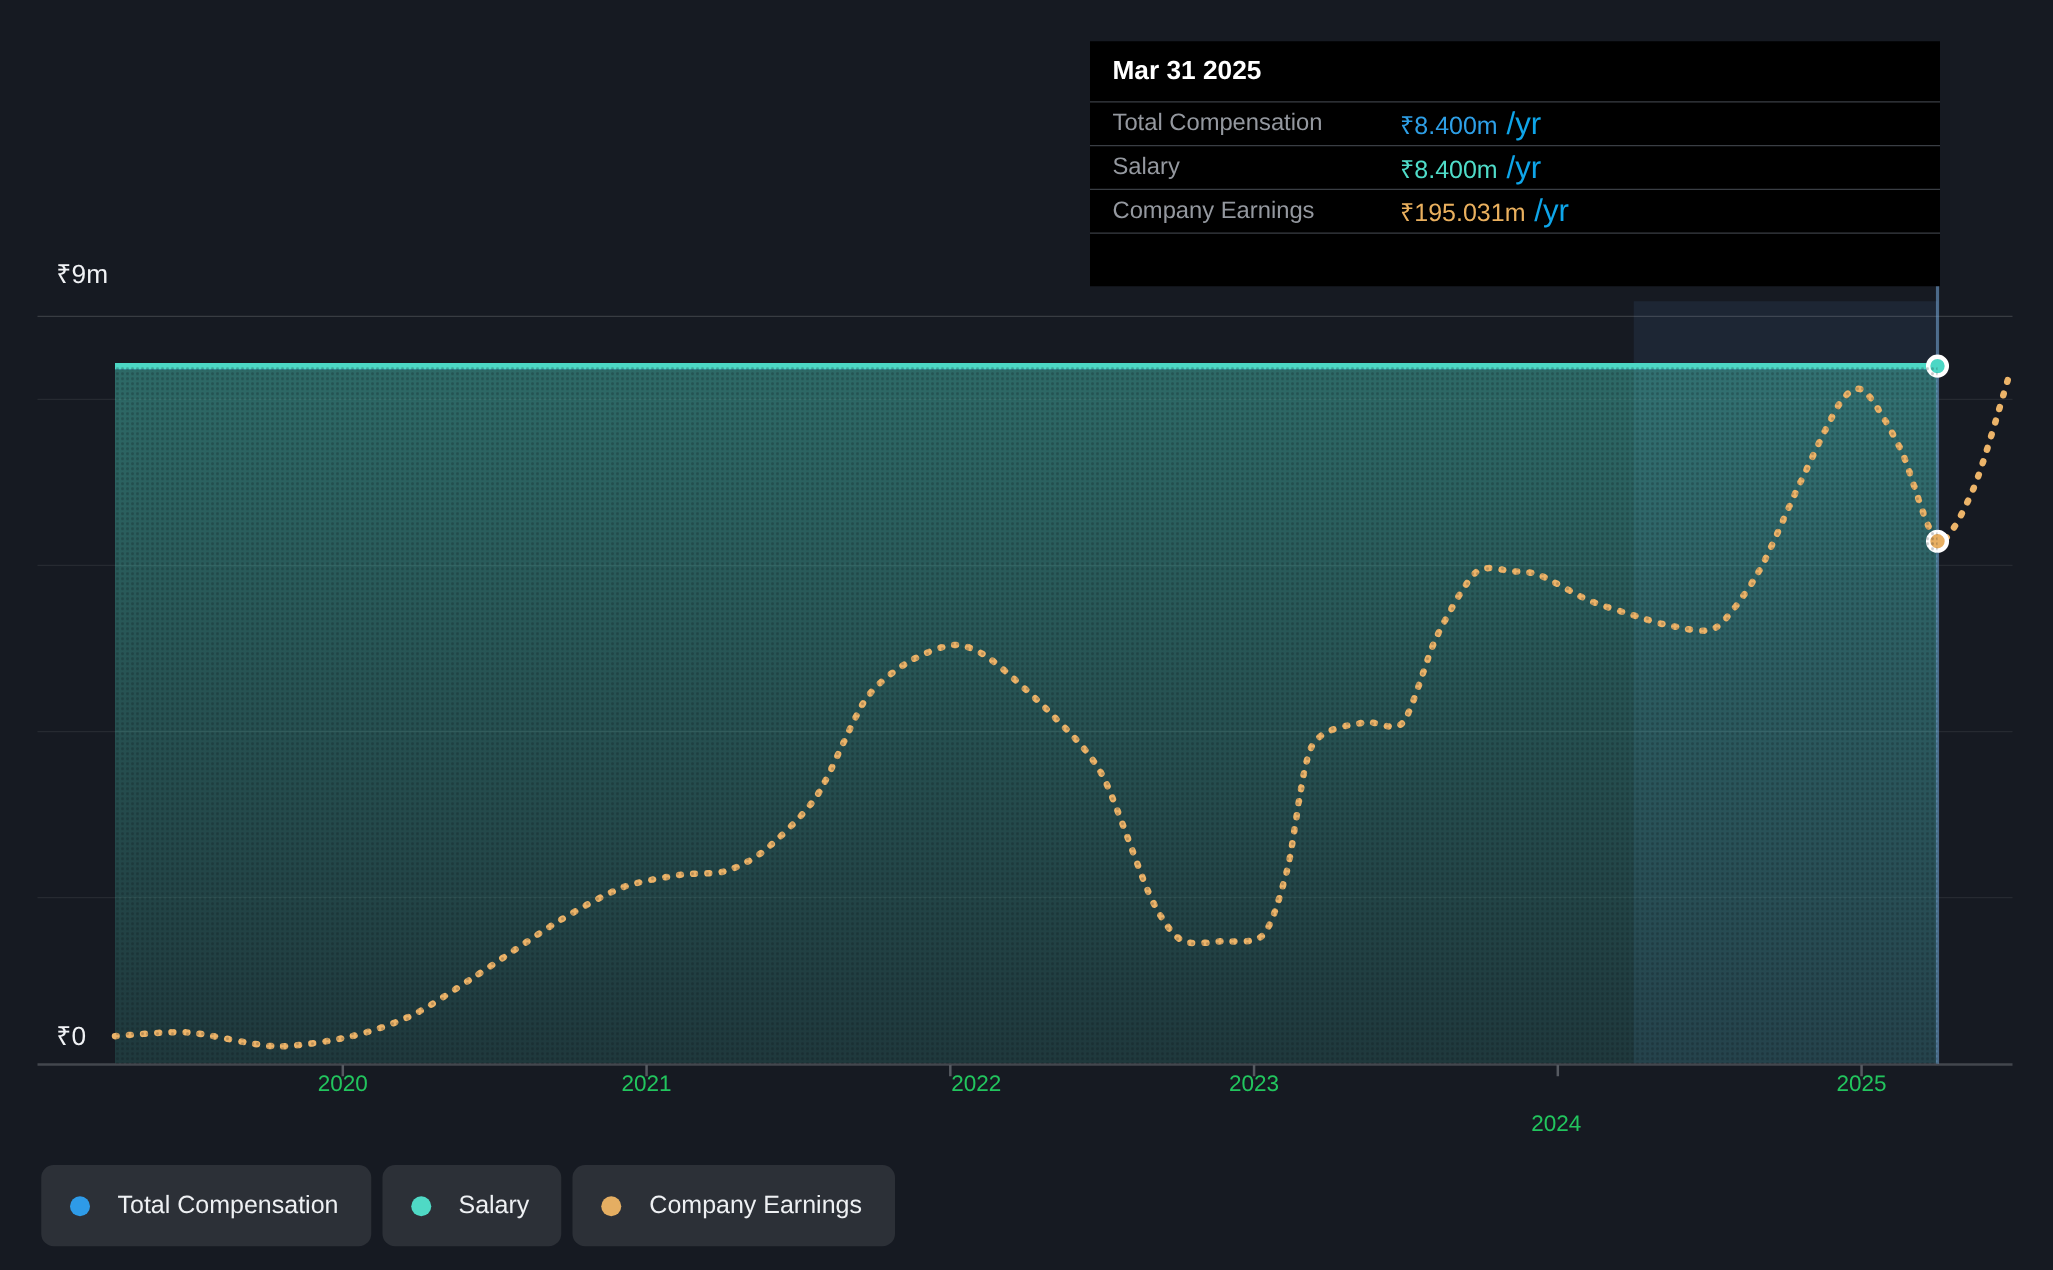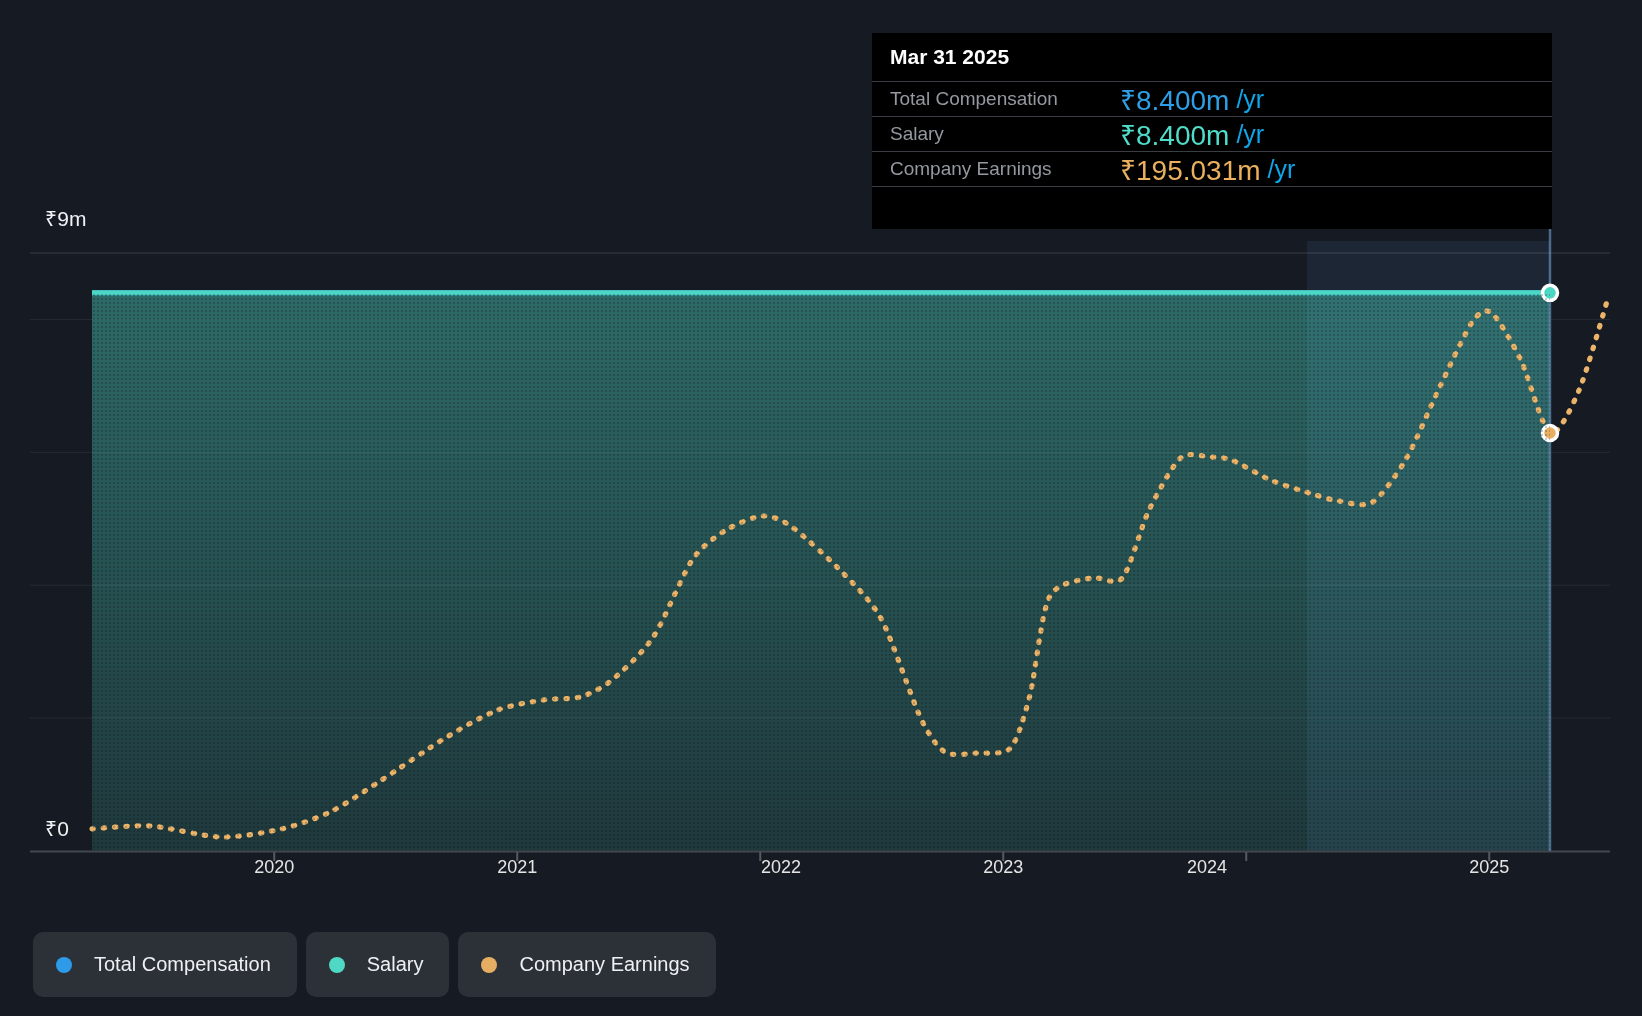--- a/index.html
+++ b/index.html
@@ -8,39 +8,39 @@
     background:#161a22;
     font-family:"Liberation Sans", sans-serif;
     -webkit-font-smoothing:antialiased;
   }
   #chart-svg{position:absolute;left:0;top:0;}
   .ylabel{
     position:absolute;left:45px;color:#f0f2f5;font-size:21px;font-weight:500;
     letter-spacing:.2px;
   }
   .xlabel{
-    position:absolute;transform:translateX(-50%);top:857px;color:#e5e5e5;
+    position:absolute;transform:translateX(-50%);top:857px;color:#22c55e;
     font-size:18px;font-weight:400;
   }
   
   #tooltip{
     position:absolute;left:872px;top:33px;width:680px;height:196px;
     background:#000;color:#fff;z-index:5;box-sizing:border-box;
   }
   #tooltip .tt-title{
     height:49px;display:flex;align-items:center;padding-left:18px;
     font-size:21px;font-weight:700;color:#ffffff;
     border-bottom:1px solid #3a3e44;box-sizing:border-box;
   }
   .tt-row{
     height:35px;display:flex;align-items:center;padding-left:18px;
     border-bottom:1px solid #3a3e44;box-sizing:border-box;
   }
   .tt-label{width:230px;flex:0 0 230px;color:#94989f;font-size:19px;}
-  .tt-value{font-size:28px;font-weight:500;}
+  .tt-value{font-size:20px;font-weight:500;}
   .tt-suffix{color:#0ea5e9;font-size:25px;margin-left:7px;font-weight:400;}
   
   #legend{
     position:absolute;left:33px;top:932px;display:flex;gap:9px;z-index:4;
   }
   .pill{
     height:65px;background:#2c3037;border-radius:10px;display:flex;
     align-items:center;padding:0 26px 0 23px;cursor:pointer;
   }
   .pill .dot{width:16px;height:16px;border-radius:50%;margin-right:22px;flex:0 0 16px;}
@@ -88,21 +88,21 @@
   <div id="fill-texture"></div>
 
   <div class="ylabel" style="top:204px">₹9m</div>
   <div class="ylabel" style="top:814px">₹0</div>
 
   <div id="xlabels">
       <div class="xlabel" style="left: 274.25px;">2020</div>
       <div class="xlabel" style="left: 517.25px;">2021</div>
       <div class="xlabel" style="left: 781px;">2022</div>
       <div class="xlabel" style="left: 1003.25px;">2023</div>
-      <div class="xlabel" style="left: 1207px;">2024</div>
+      <div class="xlabel" style="left: 1245px; margin-top: 32px;">2024</div>
       <div class="xlabel" style="left: 1489.25px;">2025</div>
     </div>
 
   <div id="tooltip">
     <div class="tt-title">Mar 31 2025</div>
     <div id="tt-rows">
         <div class="tt-row">
           <span class="tt-label">Total Compensation</span>
           <span class="tt-value" style="color: rgb(46, 159, 230);">₹8.400m</span>
           <span class="tt-suffix">/yr</span>

